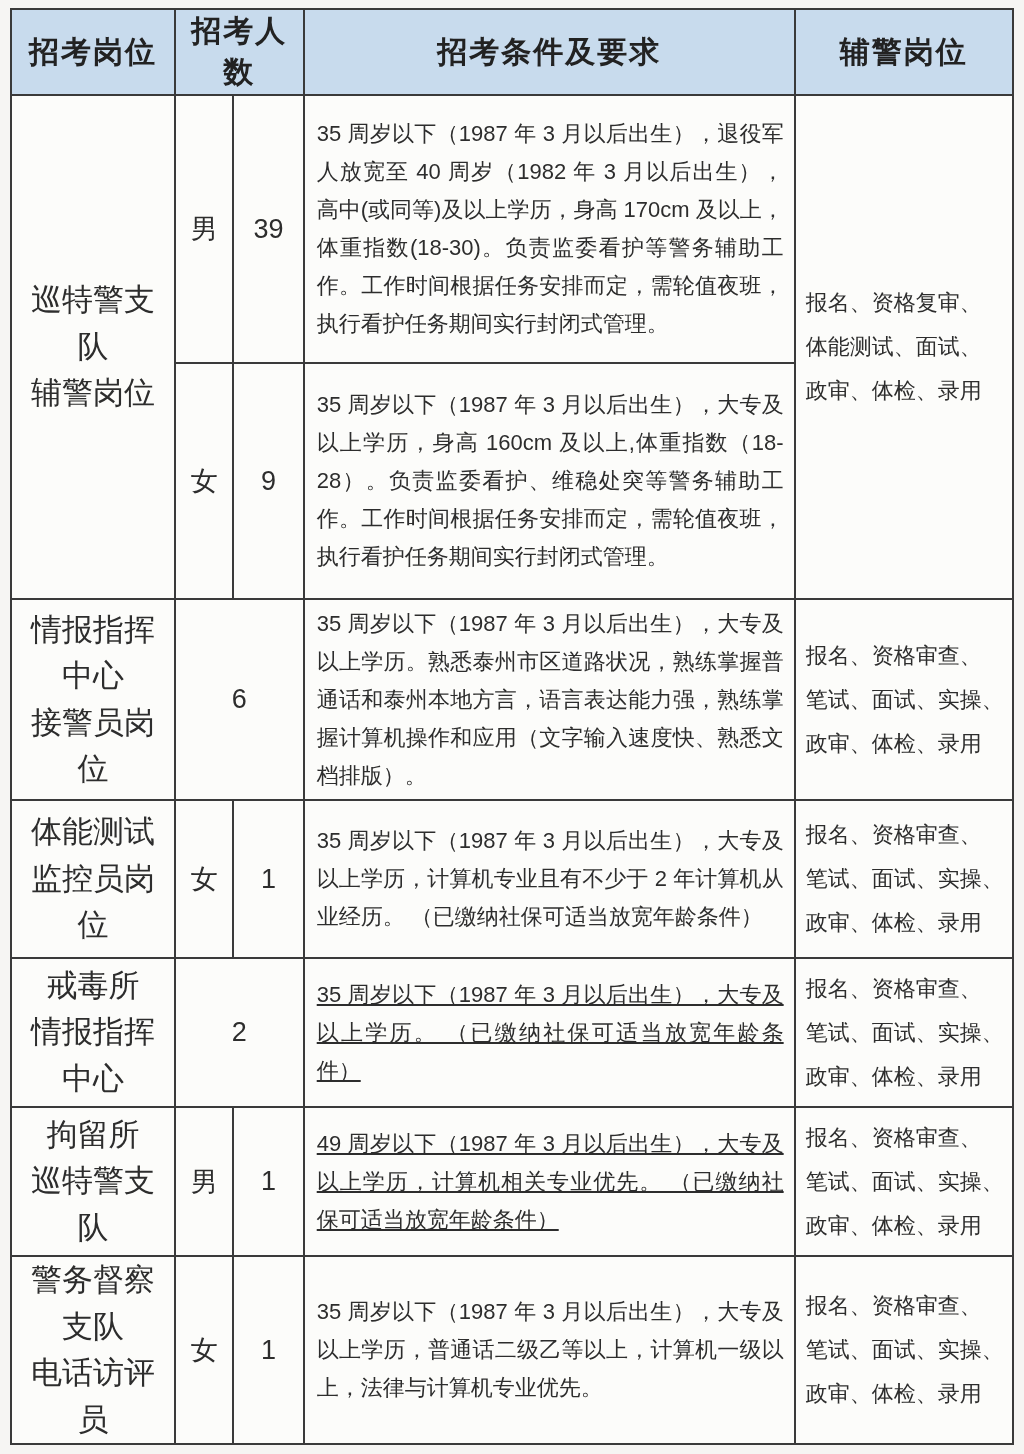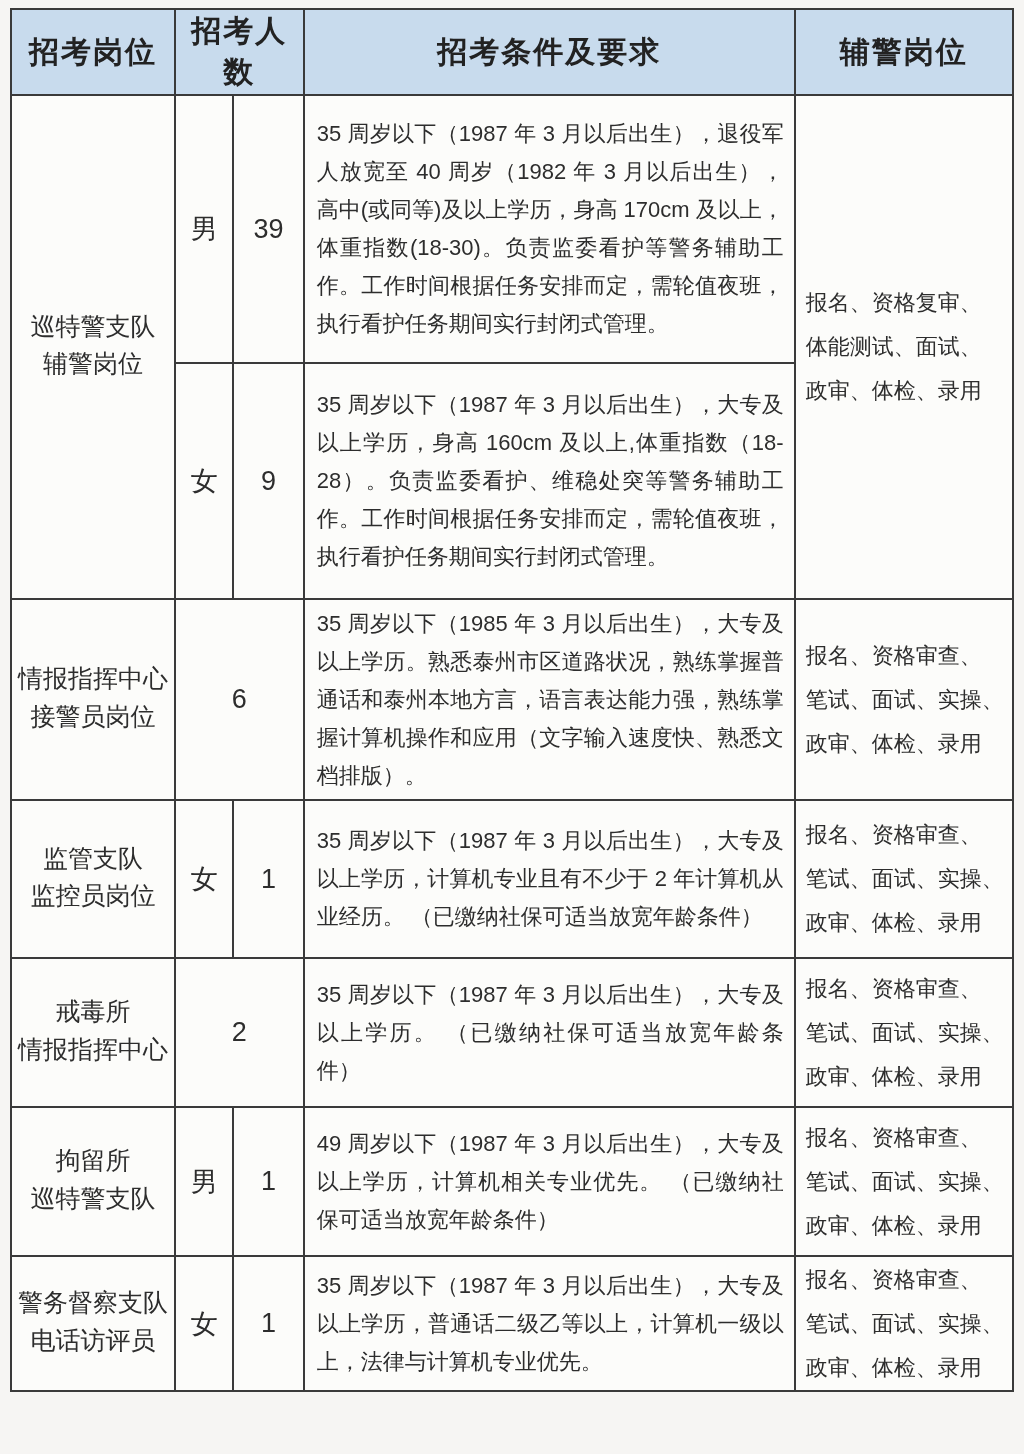--- a/index.html
+++ b/index.html
@@ -30,46 +30,45 @@
     text-align:center;
     letter-spacing:2px;
     color:#222;
   }
   .col-pos{width:163px;}
   .col-gender{width:58px;}
   .col-num{width:70px;}
   .col-req{width:488px;}
   .col-proc{width:217px;}
   td.pos{
-    font-size:25px;
+    font-size:31px;
     text-align:center;
     white-space:pre-line;
     line-height:1.5;
-    padding:0 4px;
-    font-family:Liberation Mono, monospace;
+    padding:0 16px;
   }
   td.gender, td.num{
     font-size:27px;
     text-align:center;
   }
   td.req{
     font-size:22px;
     line-height:38px;
     text-align:justify;
     text-justify:inter-ideograph;
     padding:4px 10px 4px 12px;
   }
   td.proc{
     font-size:22px;
     line-height:44px;
     white-space:pre-line;
     padding:0 4px 0 10px;
   }
   .h258{height:258px;} .h226{height:226px;} .h191{height:191px;}
-  .h148{height:148px;margin-left:46px;} .h139{height:139px;} .h125{height:125px;}
+  .h148{height:148px;margin-left:46px;} .h139{height:139px;text-decoration:underline;} .h125{height:125px;}
 </style>
 </head>
 <body>
 
 <div class="sheet">
   <table class="recruit">
     <colgroup>
       <col class="col-pos">
         <col class="col-gender">
         <col class="col-num">
@@ -97,27 +96,27 @@
       </tr>
       <tr>
         <td class="gender">女</td>
         <td class="num">9</td>
         <td class="req h226">35 周岁以下（1987 年 3 月以后出生），大专及以上学历，身高 160cm 及以上,体重指数（18-28）。负责监委看护、维稳处突等警务辅助工作。工作时间根据任务安排而定，需轮值夜班，执行看护任务期间实行封闭式管理。</td>
       </tr>
       <tr>
         <td class="pos">情报指挥中心
 接警员岗位</td>
         <td class="num" colspan="2">6</td>
-        <td class="req h191">35 周岁以下（1985 年 3 月以后出生），大专及以上学历。熟悉泰州市区道路状况，熟练掌握普通话和泰州本地方言，语言表达能力强，熟练掌握计算机操作和应用（文字输入速度快、熟悉文档排版）。</td>
+        <td class="req h191">35 周岁以下（1987 年 3 月以后出生），大专及以上学历。熟悉泰州市区道路状况，熟练掌握普通话和泰州本地方言，语言表达能力强，熟练掌握计算机操作和应用（文字输入速度快、熟悉文档排版）。</td>
         <td class="proc">报名、资格审查、
 笔试、面试、实操、
 政审、体检、录用</td>
       </tr>
       <tr>
-        <td class="pos">监管支队
+        <td class="pos">体能测试
 监控员岗位</td>
         <td class="gender">女</td>
         <td class="num">1</td>
         <td class="req h148">35 周岁以下（1987 年 3 月以后出生），大专及以上学历，计算机专业且有不少于 2 年计算机从业经历。 （已缴纳社保可适当放宽年龄条件）</td>
         <td class="proc">报名、资格审查、
 笔试、面试、实操、
 政审、体检、录用</td>
       </tr>
       <tr>
         <td class="pos">戒毒所

